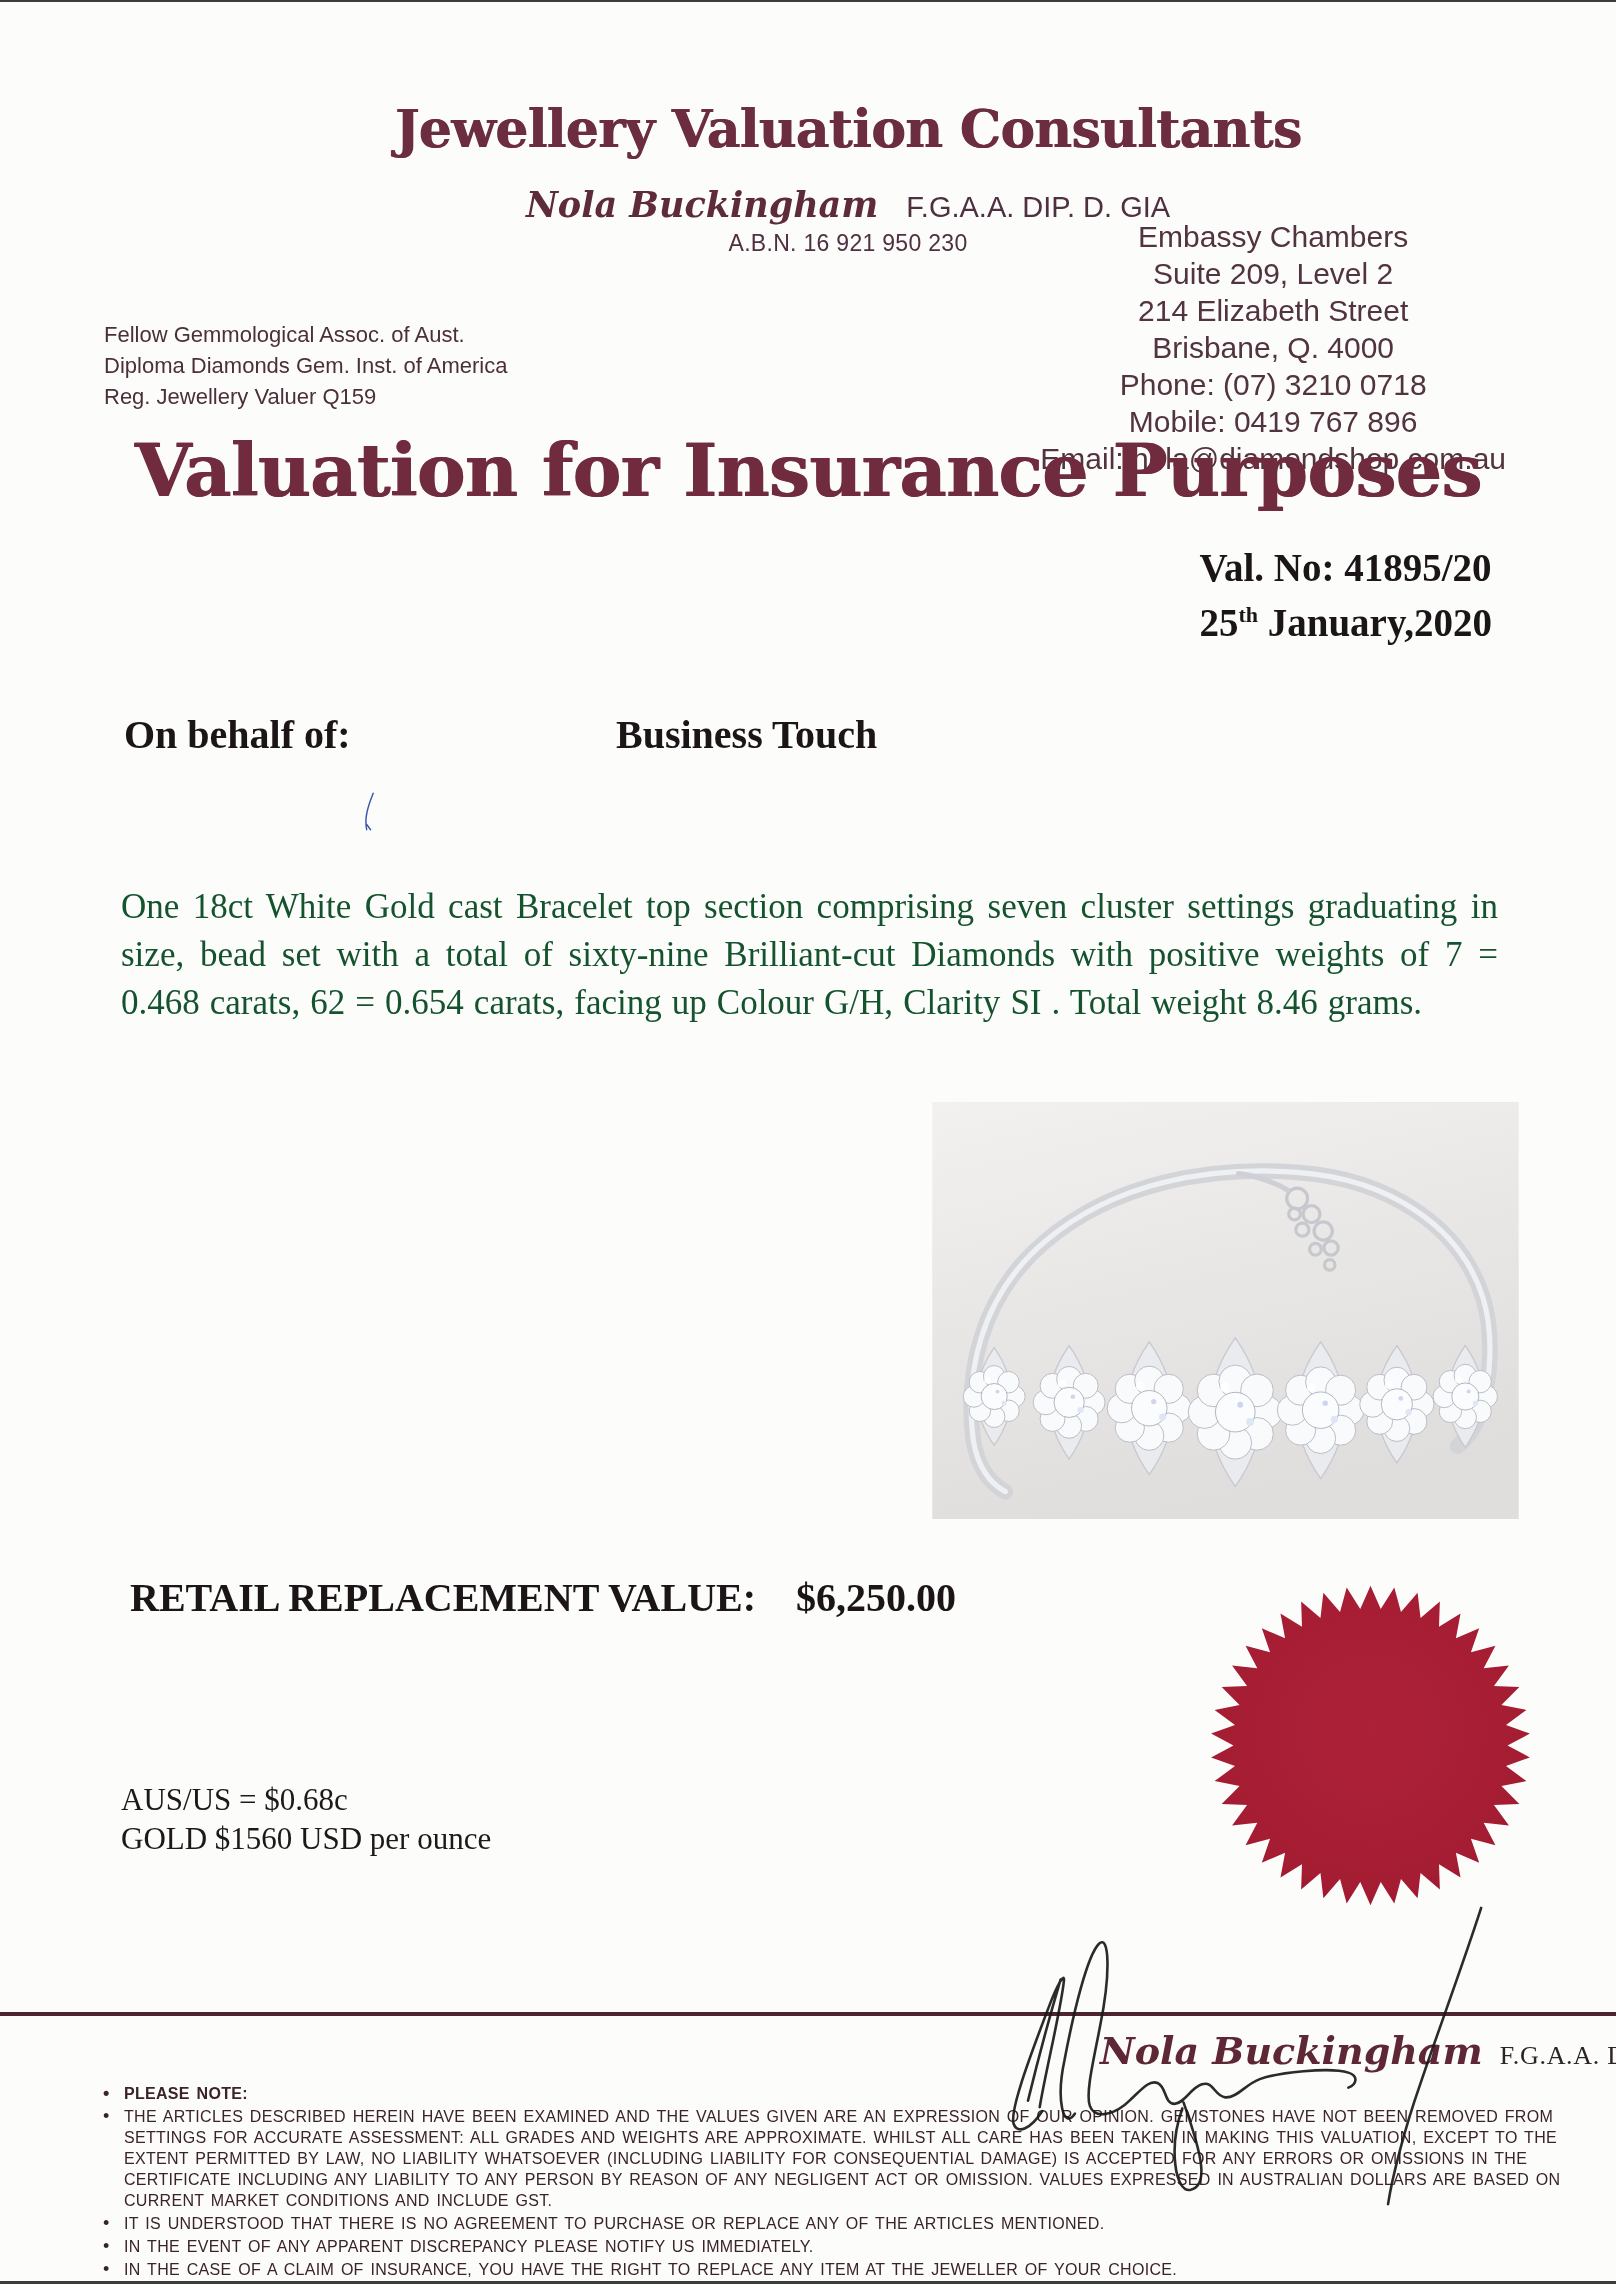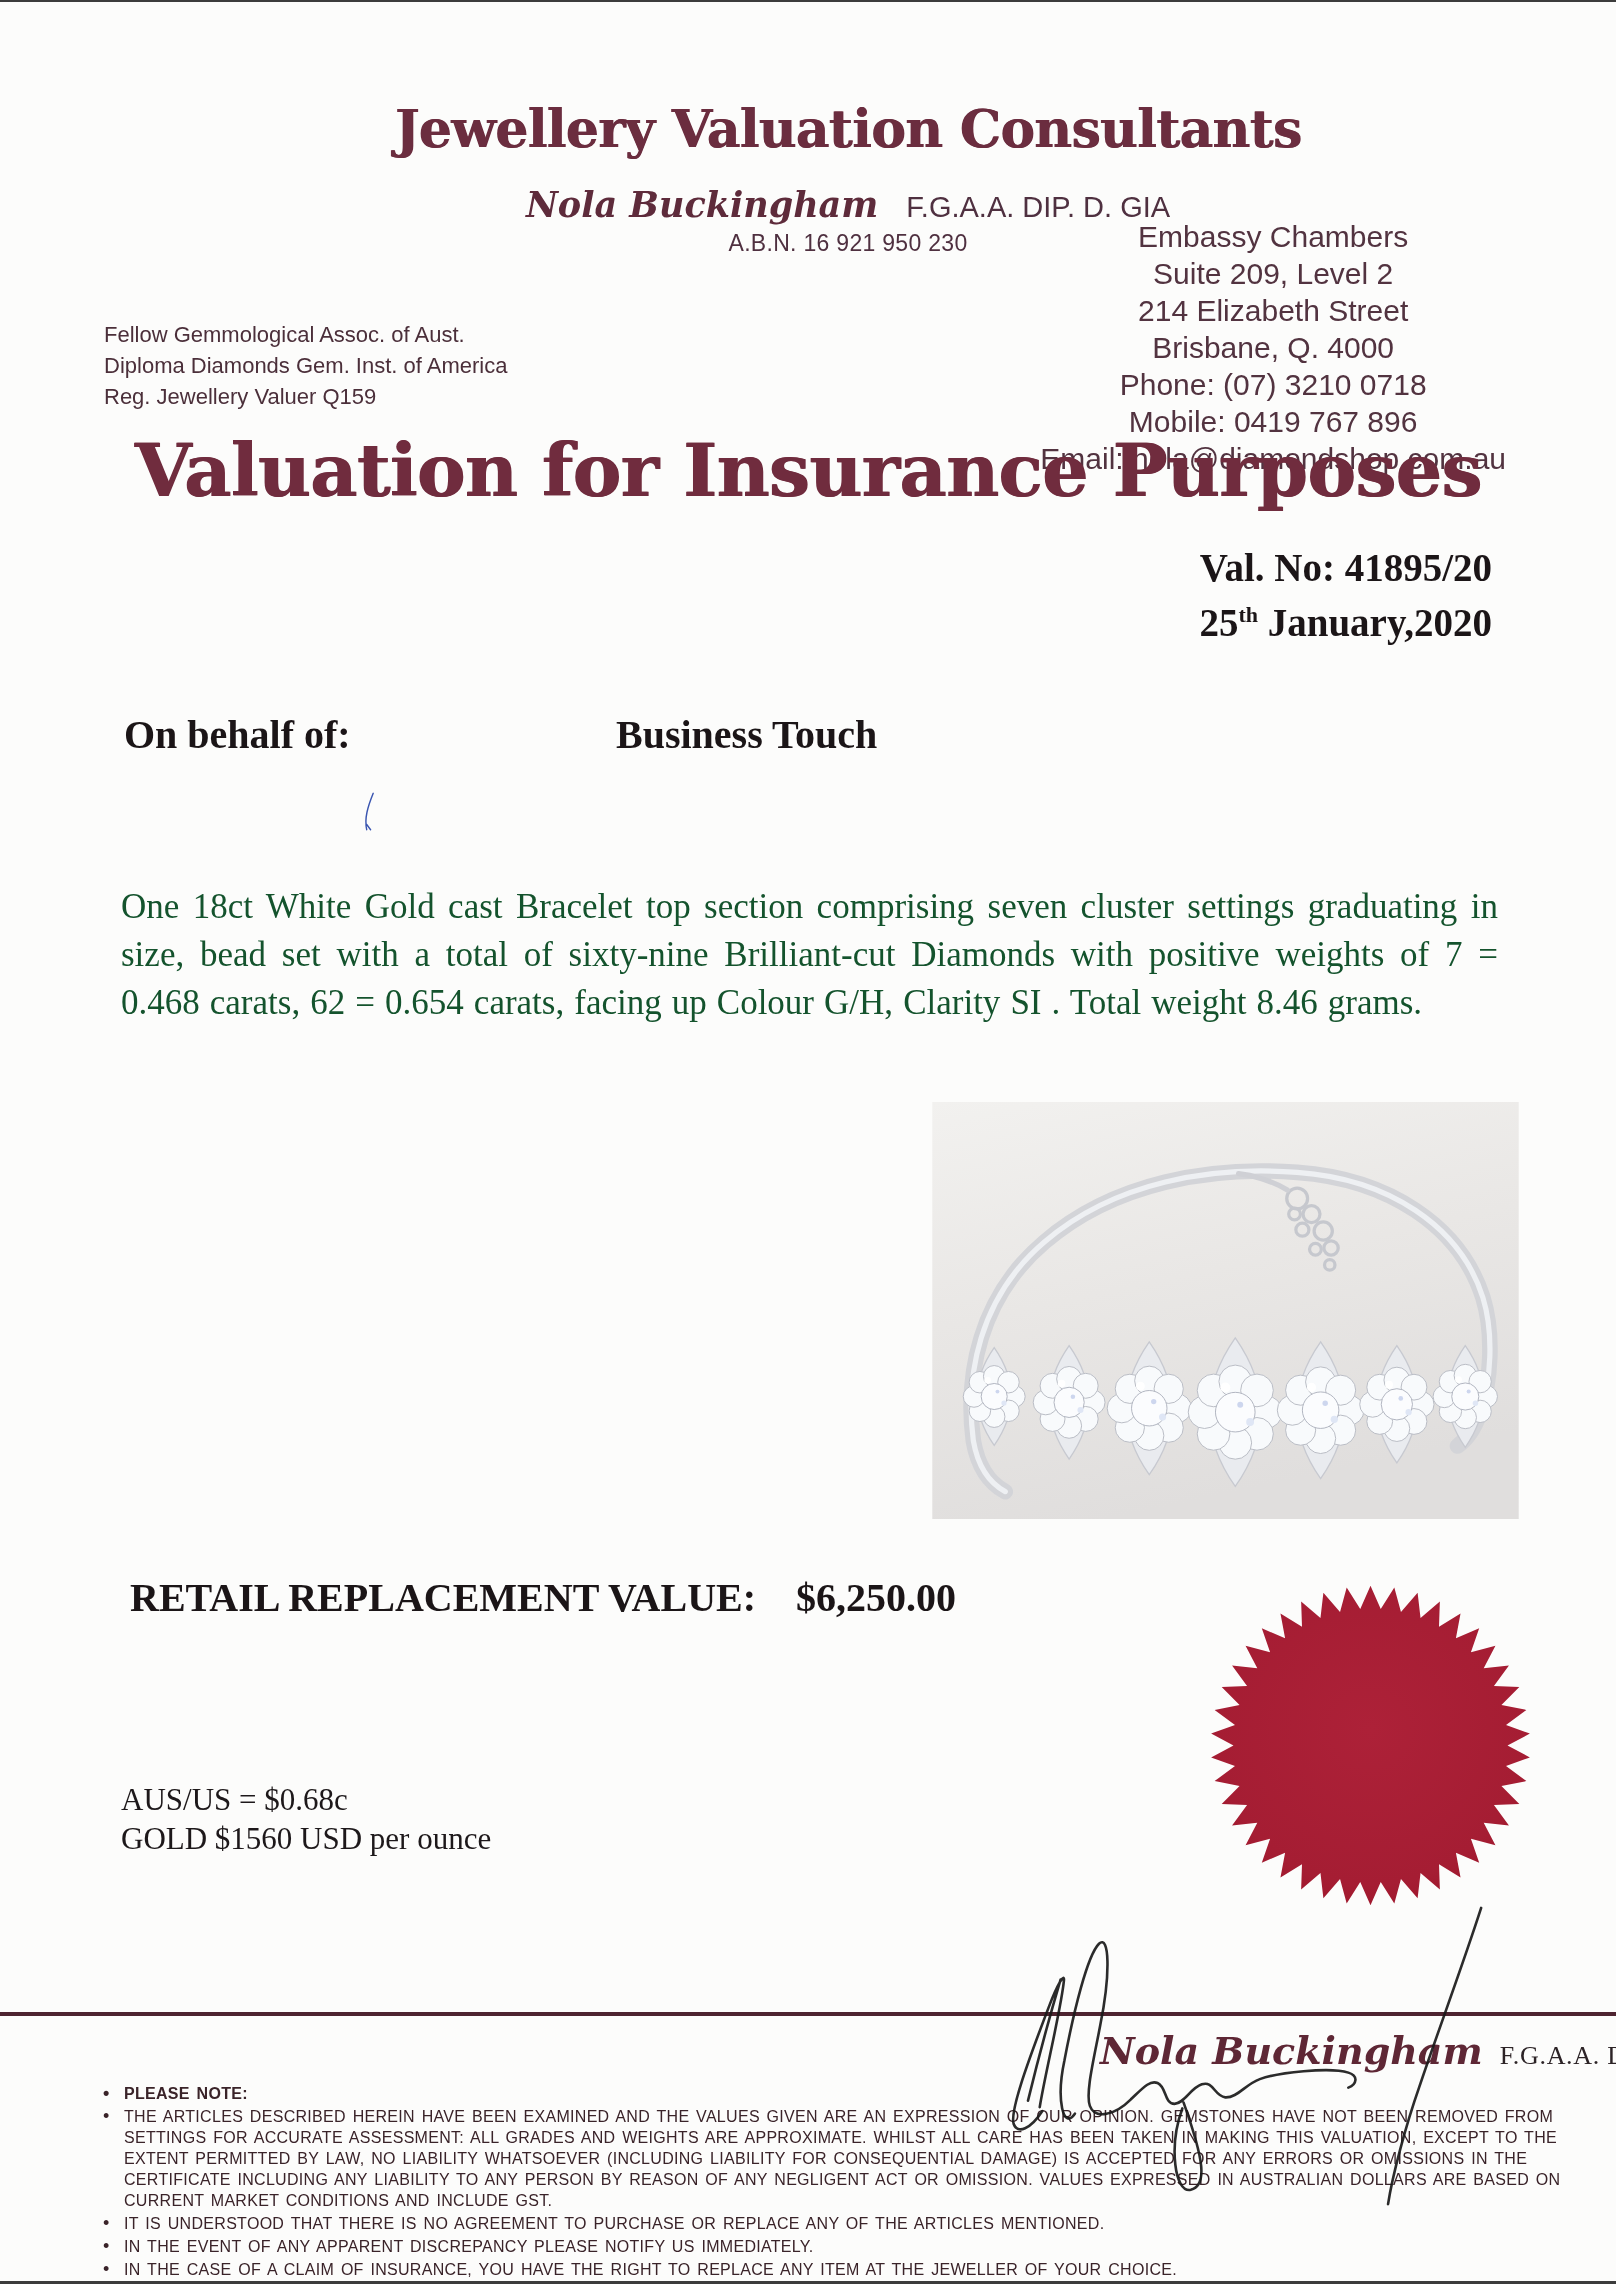--- a/index.html
+++ b/index.html
@@ -35,21 +35,21 @@
   .contact{position:absolute;right:110px;top:216px;text-align:center;font-family:"Liberation Sans",sans-serif;
     font-size:30px;line-height:37px;color:var(--sans-ink);}
   
   .doc-title{
     position:absolute;left:0;top:425px;width:100%;text-align:center;
     font-family:"DejaVu Serif","Liberation Serif",serif;font-weight:bold;
     font-size:73px;letter-spacing:-0.7px;color:#702c3e;
     text-shadow:1px 0 0 #702c3e;
   }
   
-  .valref{position:absolute;right:124px;top:542px;text-align:right;
+  .valref{position:absolute;right:124px;top:542px;
     font-family:"Liberation Serif",serif;font-weight:bold;font-size:39px;line-height:47px;color:var(--ink);}
   .valref sup{font-size:22px;}
   
   .behalf-label{position:absolute;left:124px;top:709px;font-family:"Liberation Serif",serif;
     font-weight:bold;font-size:40px;color:var(--ink);}
   .behalf-name{position:absolute;left:616px;top:709px;font-family:"Liberation Serif",serif;
     font-weight:bold;font-size:40px;color:var(--ink);text-align:right;}
   
   .description{position:absolute;left:121px;top:881px;width:1377px;
     font-family:"Liberation Serif",serif;font-size:35px;line-height:48px;

